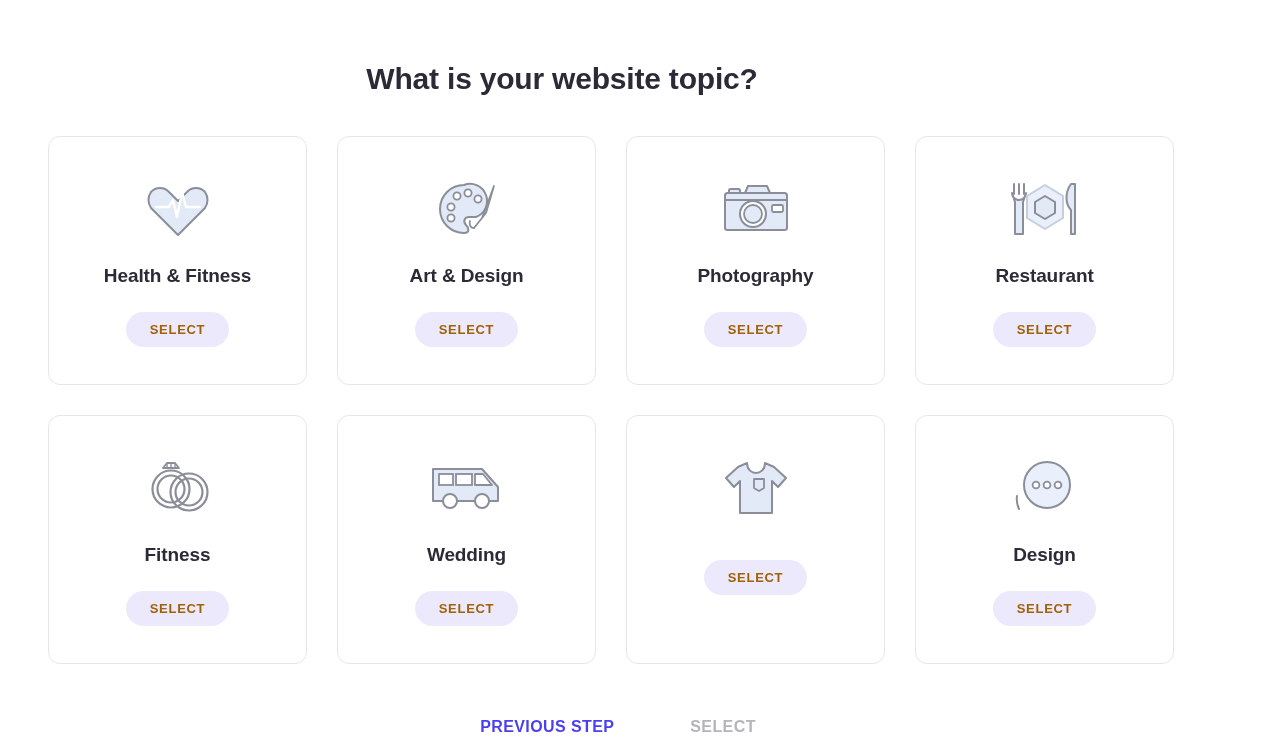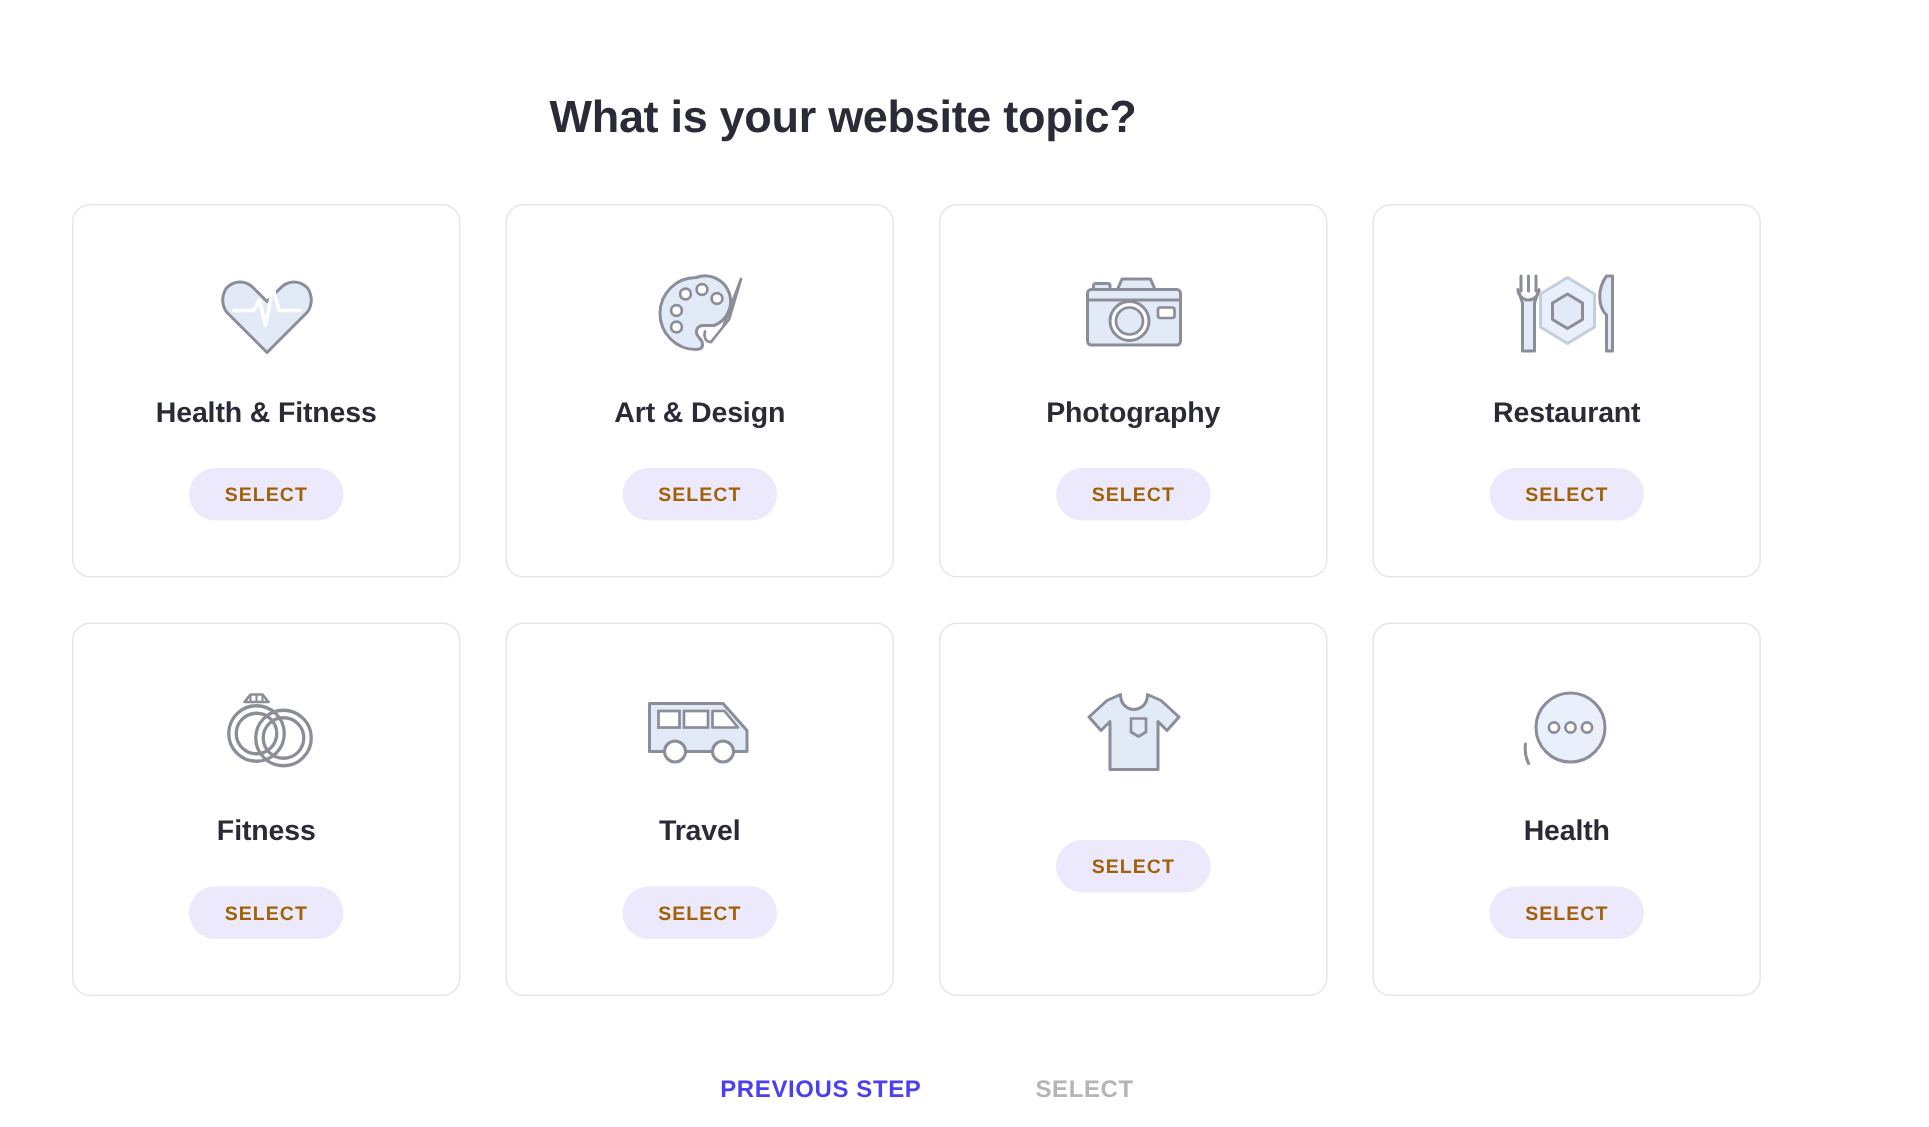--- a/index.html
+++ b/index.html
@@ -210,21 +210,21 @@
       <div class="card-icon">
         <svg width="74" height="50" viewBox="0 0 74 50">
           <path d="M3 6 L52 6 L68 24 L68 38 L3 38 Z" fill="#e3eaf7" stroke="#8b8d99" stroke-width="2" stroke-linejoin="round"></path>
           <rect x="9" y="11" width="14" height="11" fill="#ffffff" stroke="#8b8d99" stroke-width="1.8"></rect>
           <rect x="26" y="11" width="16" height="11" fill="#ffffff" stroke="#8b8d99" stroke-width="1.8"></rect>
           <path d="M45 11 L53 11 L62 22 L45 22 Z" fill="#ffffff" stroke="#8b8d99" stroke-width="1.8" stroke-linejoin="round"></path>
           <circle cx="20" cy="38" r="7" fill="#ffffff" stroke="#8b8d99" stroke-width="2"></circle>
           <circle cx="52" cy="38" r="7" fill="#ffffff" stroke="#8b8d99" stroke-width="2"></circle>
         </svg>
       </div>
-      <div class="card-label">Travel</div>
+      <div class="card-label">Wedding</div>
       <button class="select-btn">SELECT</button>
     </div>
 
     <div class="card">
       <div class="card-icon">
         <svg width="66" height="58" viewBox="0 0 66 58">
           <path d="M24 4 L15 8 L3 19 L11 28 L17 22 L17 54 L49 54 L49 22 L55 28 L63 19 L51 8 L42 4
                    C42 11 37 14 33 14 C29 14 24 11 24 4 Z" fill="#e3eaf7" stroke="#8b8d99" stroke-width="2" stroke-linejoin="round"></path>
           <path d="M31 20 L41 20 L41 29 L36 32 L31 29 Z" fill="#e3eaf7" stroke="#8b8d99" stroke-width="1.8" stroke-linejoin="round"></path>
         </svg>
@@ -235,21 +235,21 @@
     <div class="card">
       <div class="card-icon">
         <svg width="64" height="58" viewBox="0 0 64 58">
           <path d="M6 50 A23 23 0 0 1 4 37" fill="none" stroke="#8b8d99" stroke-width="2" stroke-linecap="round"></path>
           <circle cx="34" cy="26" r="23" fill="#e9f0fb" stroke="#8b8d99" stroke-width="2"></circle>
           <circle cx="23" cy="26" r="3.4" fill="#ffffff" stroke="#8b8d99" stroke-width="1.8"></circle>
           <circle cx="34" cy="26" r="3.4" fill="#ffffff" stroke="#8b8d99" stroke-width="1.8"></circle>
           <circle cx="45" cy="26" r="3.4" fill="#ffffff" stroke="#8b8d99" stroke-width="1.8"></circle>
         </svg>
       </div>
-      <div class="card-label">Health</div>
+      <div class="card-label">Design</div>
       <button class="select-btn">SELECT</button>
     </div>
 
   </div>
 
   <div class="footer">
     <button class="nav-btn nav-prev">PREVIOUS STEP</button>
     <button class="nav-btn nav-next">SELECT</button>
   </div>
 

